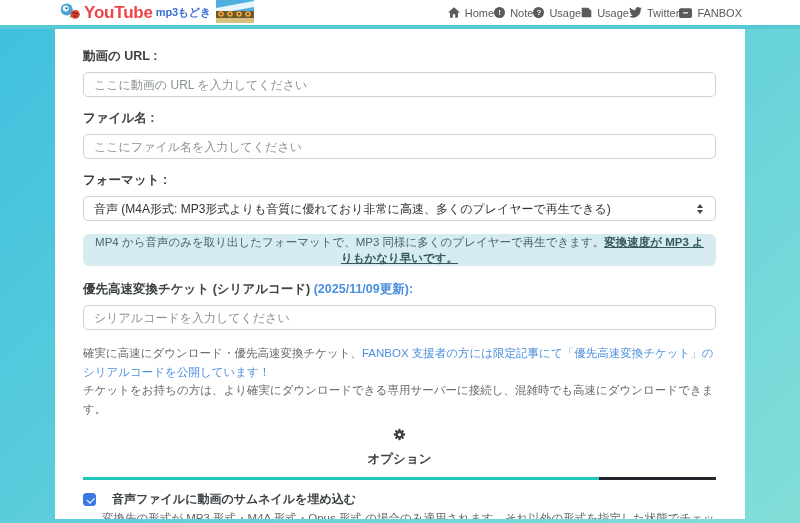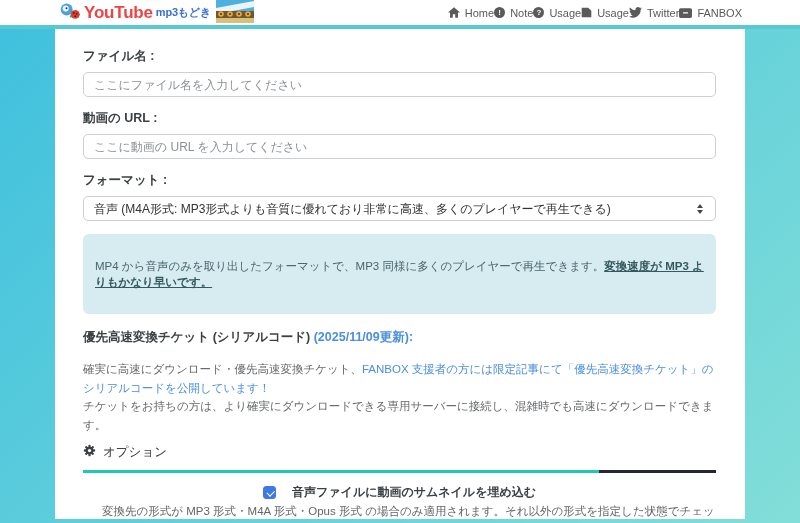--- a/index.html
+++ b/index.html
@@ -38,31 +38,31 @@
     width: 100%; height: 25px; border: 1px solid #ccd0d4; border-radius: 5px;
     padding: 0 10px; font-size: 12px; color: #333; font-family: inherit; background: #fff; outline: none;
   }
   .text-input::placeholder { color: #8a9094; opacity: 1; }
   .select-wrap { position: relative; }
   select.text-input { appearance: none; -webkit-appearance: none; padding-right: 30px; cursor: pointer; }
   .sel-arrows { position: absolute; right: 13px; top: 50%; transform: translateY(-50%); display: flex; flex-direction: column; gap: 2px; pointer-events: none; }
   .tri-up { width: 0; height: 0; border-left: 3.5px solid transparent; border-right: 3.5px solid transparent; border-bottom: 4px solid #444; }
   .tri-down { width: 0; height: 0; border-left: 3.5px solid transparent; border-right: 3.5px solid transparent; border-top: 4px solid #444; }
   .alert-info {
-    background: #d7ecf1; border-radius: 6px; padding: 24px 12px;
-    font-size: 11.5px; color: #49666d; margin: 2px 0 15px 0; line-height: 1.4;
+    background: #d7ecf1; border-radius: 6px; padding: 0 12px;
+    font-size: 11.5px; color: #49666d; margin: 2px 0 15px 0; line-height: 1.4; text-align: center;
   }
   .alert-link { color: #35595f; text-decoration: underline; font-weight: 600; cursor: pointer; }
   .help-text { font-size: 11.5px; color: #66696b; line-height: 1.62; margin-bottom: 9px; }
   .help-link { color: #4a8fdd; cursor: pointer; }
   
-  .options-header { display: flex; align-items: center; gap: 7px; font-size: 12.5px; font-weight: 400; color: #3c4144; margin: 4px 0 9px 0; }
+  .options-header { display: flex; align-items: center; gap: 7px; font-size: 12.5px; font-weight: 700; color: #3c4144; margin: 4px 0 9px 0; flex-direction: column; }
   .options-divider { height: 3px; margin-bottom: 11px; background: linear-gradient(to right, #1ec7b8 0, #1ec7b8 81.5%, #24272b 81.5%, #24272b 100%); }
   .option { margin-bottom: 8px; }
-  .option-head { display: flex; align-items: center; gap: 16px; justify-content: center; }
+  .option-head { display: flex; align-items: center; gap: 16px; }
   .checkbox {
     position: relative; width: 13px; height: 13px; border: 1px solid #b7bbbf;
     border-radius: 3px; background: #fff; flex: none; cursor: pointer;
   }
   .checkbox.checked { background: #3d78e3; border-color: #3d78e3; }
   .checkbox.checked::after {
     content: ""; position: absolute; left: 2.5px; top: 3px; width: 6px; height: 3.5px;
     border-left: 1.6px solid #fff; border-bottom: 1.6px solid #fff; transform: rotate(-45deg);
   }
   .option-label { font-size: 12px; font-weight: 600; color: #3c4144; cursor: pointer; }
@@ -150,27 +150,27 @@
           </svg>
       </span>
       <span>FANBOX</span>
     </div>
   </div>
 </div>
 
 <div class="card">
 
   <div class="form-group">
+    <label class="form-label">動画の URL :</label>
+    <input class="text-input" type="text" placeholder="ここに動画の URL を入力してください" style="">
+  </div>
+
+  <div class="form-group">
     <label class="form-label">ファイル名 :</label>
     <input class="text-input" type="text" placeholder="ここにファイル名を入力してください" style="">
-  </div>
-
-  <div class="form-group">
-    <label class="form-label">動画の URL :</label>
-    <input class="text-input" type="text" placeholder="ここに動画の URL を入力してください" style="">
   </div>
 
   <div class="form-group" style="">
     <label class="form-label">フォーマット :</label>
     <div class="select-wrap">
       <select class="text-input">
         <option>音声 (M4A形式: MP3形式よりも音質に優れており非常に高速、多くのプレイヤーで再生できる)</option>
       </select>
       <span class="sel-arrows">
         <span class="tri-up"></span>
@@ -178,20 +178,21 @@
       </span>
     </div>
   </div>
 
   <div class="alert-info">
     <span>MP4 から音声のみを取り出したフォーマットで、MP3 同様に多くのプレイヤーで再生できます。</span><span class="alert-link">変換速度が MP3 よりもかなり早いです。</span>
   </div>
 
   <div class="form-group" style="margin-bottom:14px;">
     <label class="form-label"><span>優先高速変換チケット (シリアルコード) </span><span class="label-update">(2025/11/09更新):</span></label>
+    <input class="text-input" type="text" placeholder="シリアルコードを入力してください" style="">
   </div>
 
   <div class="help-text">
     <span>確実に高速にダウンロード・優先高速変換チケット、</span><span class="help-link">FANBOX 支援者の方には限定記事にて「優先高速変換チケット」のシリアルコードを公開しています！</span><br>
     <span>チケットをお持ちの方は、より確実にダウンロードできる専用サーバーに接続し、混雑時でも高速にダウンロードできます。</span>
   </div>
 
   <div class="options-header">
     <span>
       <svg width="13" height="13" viewBox="0 0 16 16">

